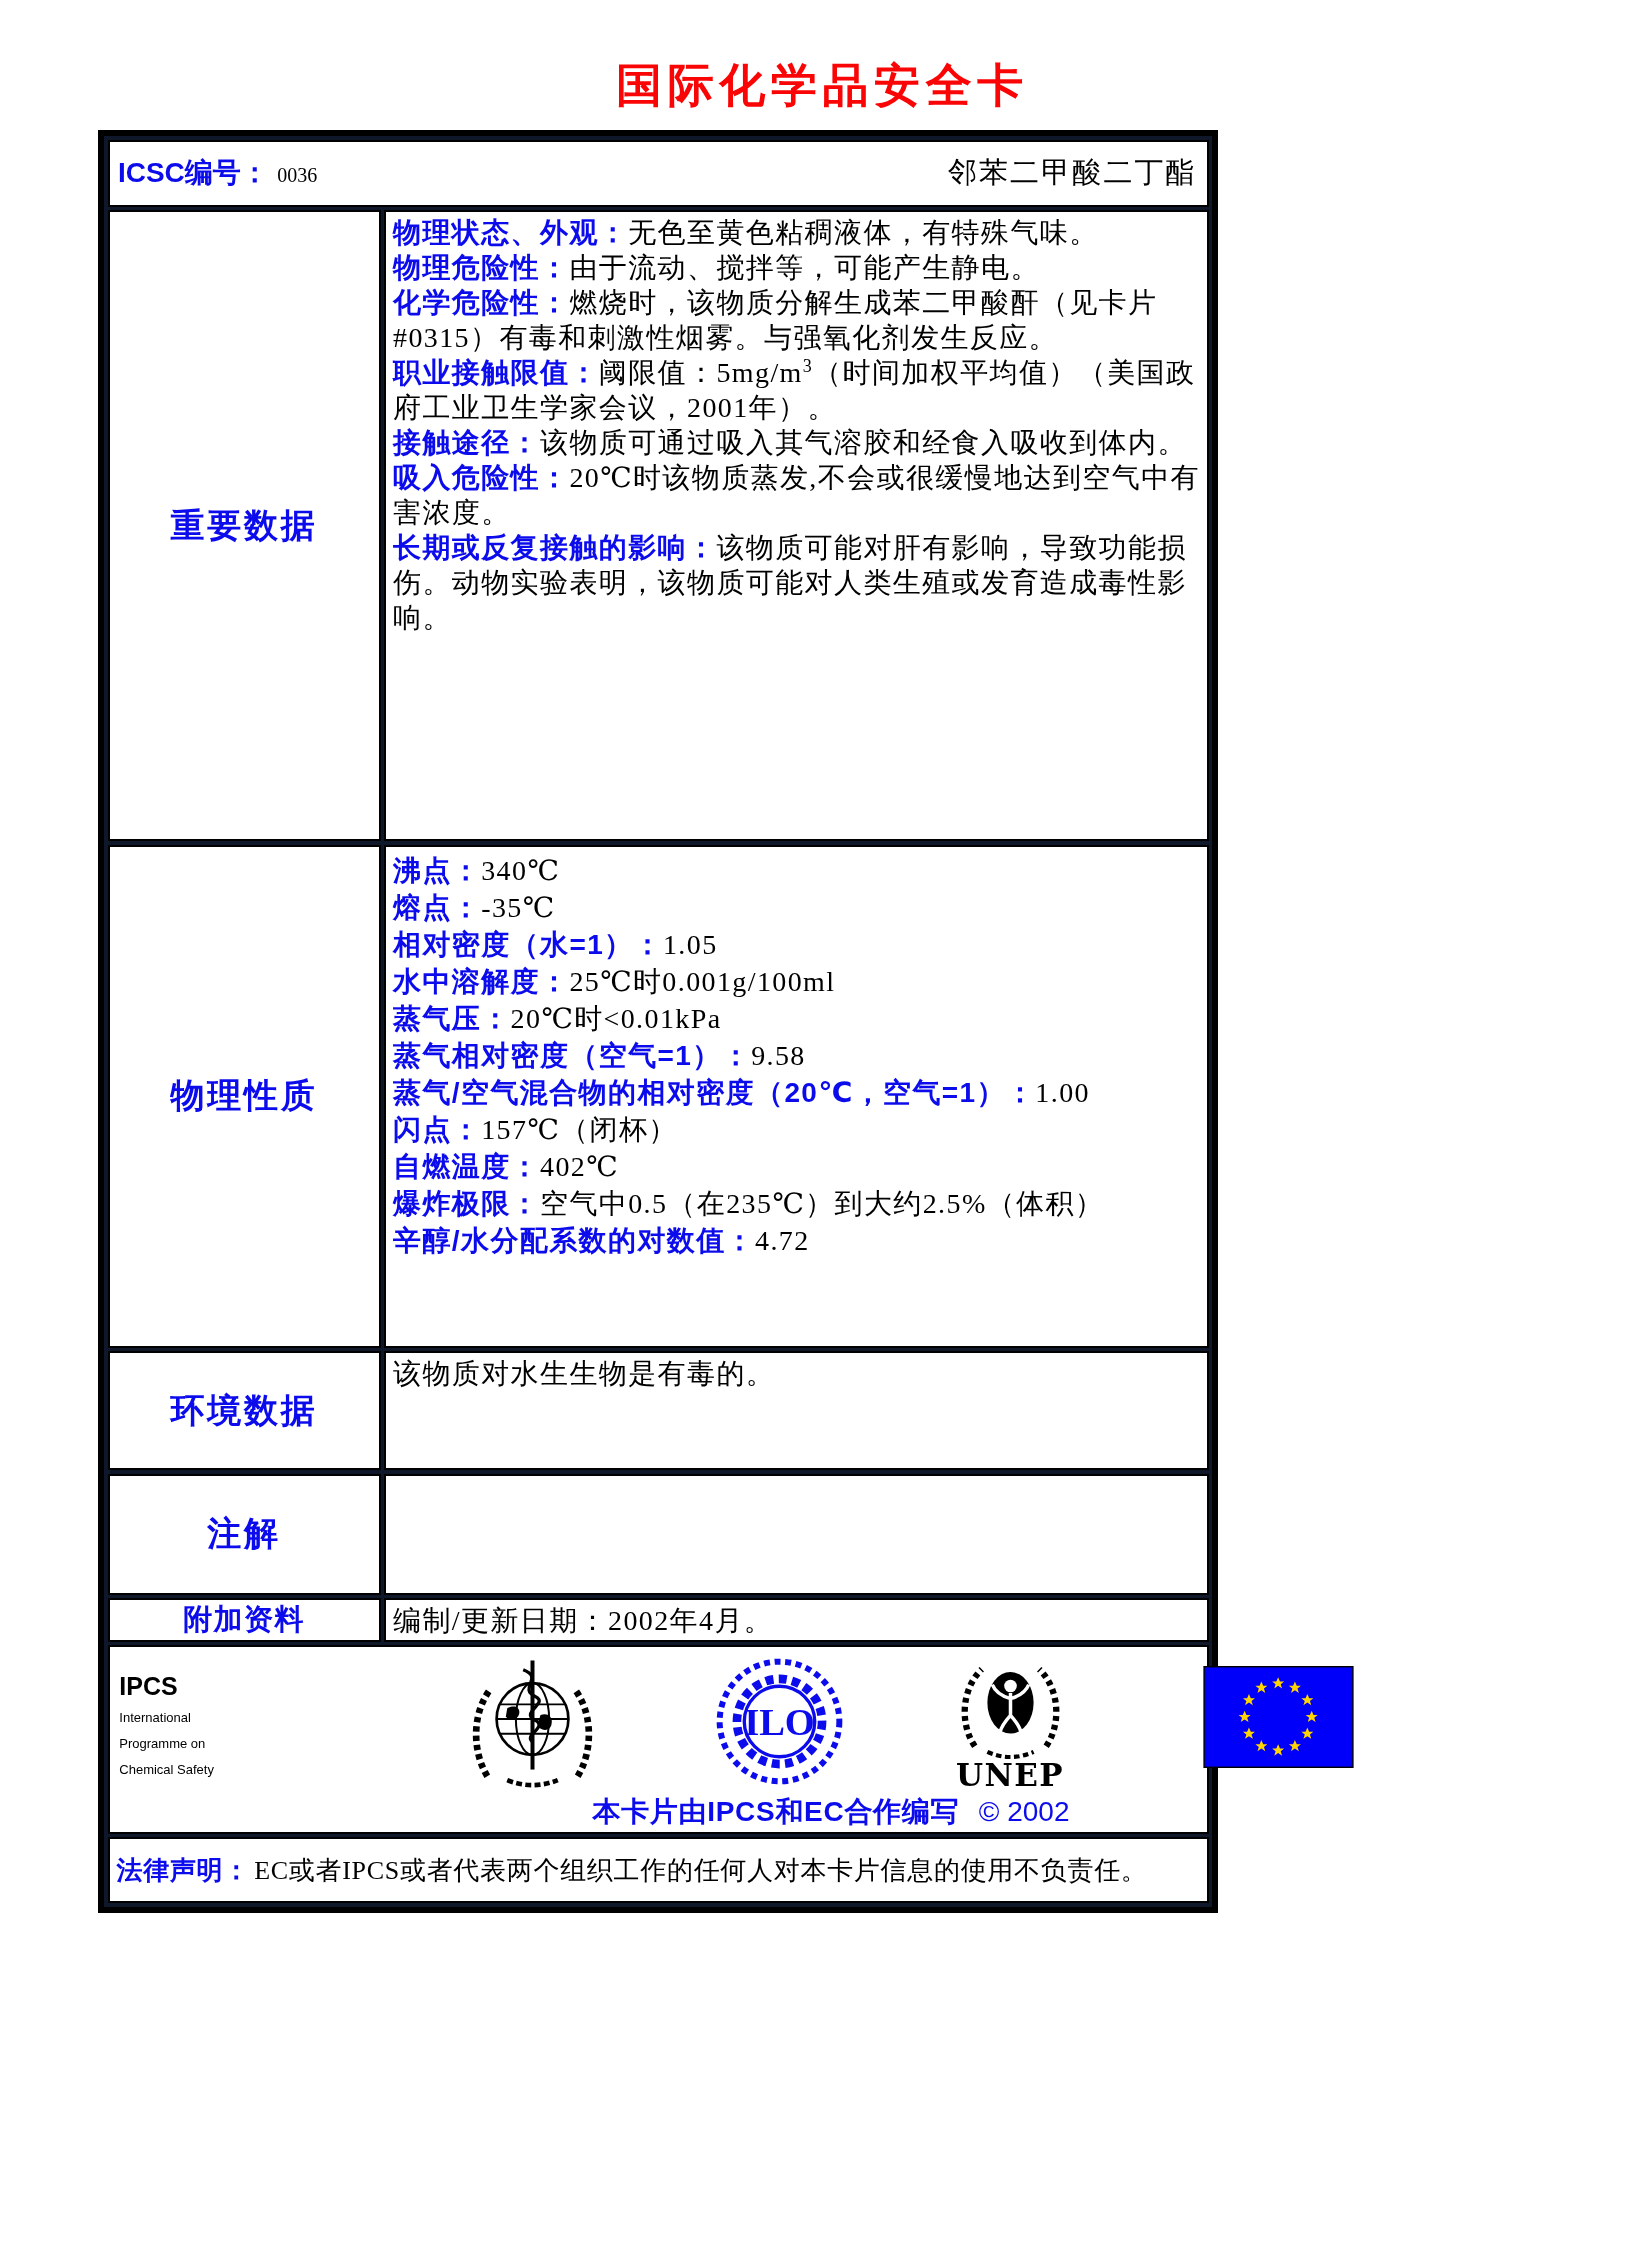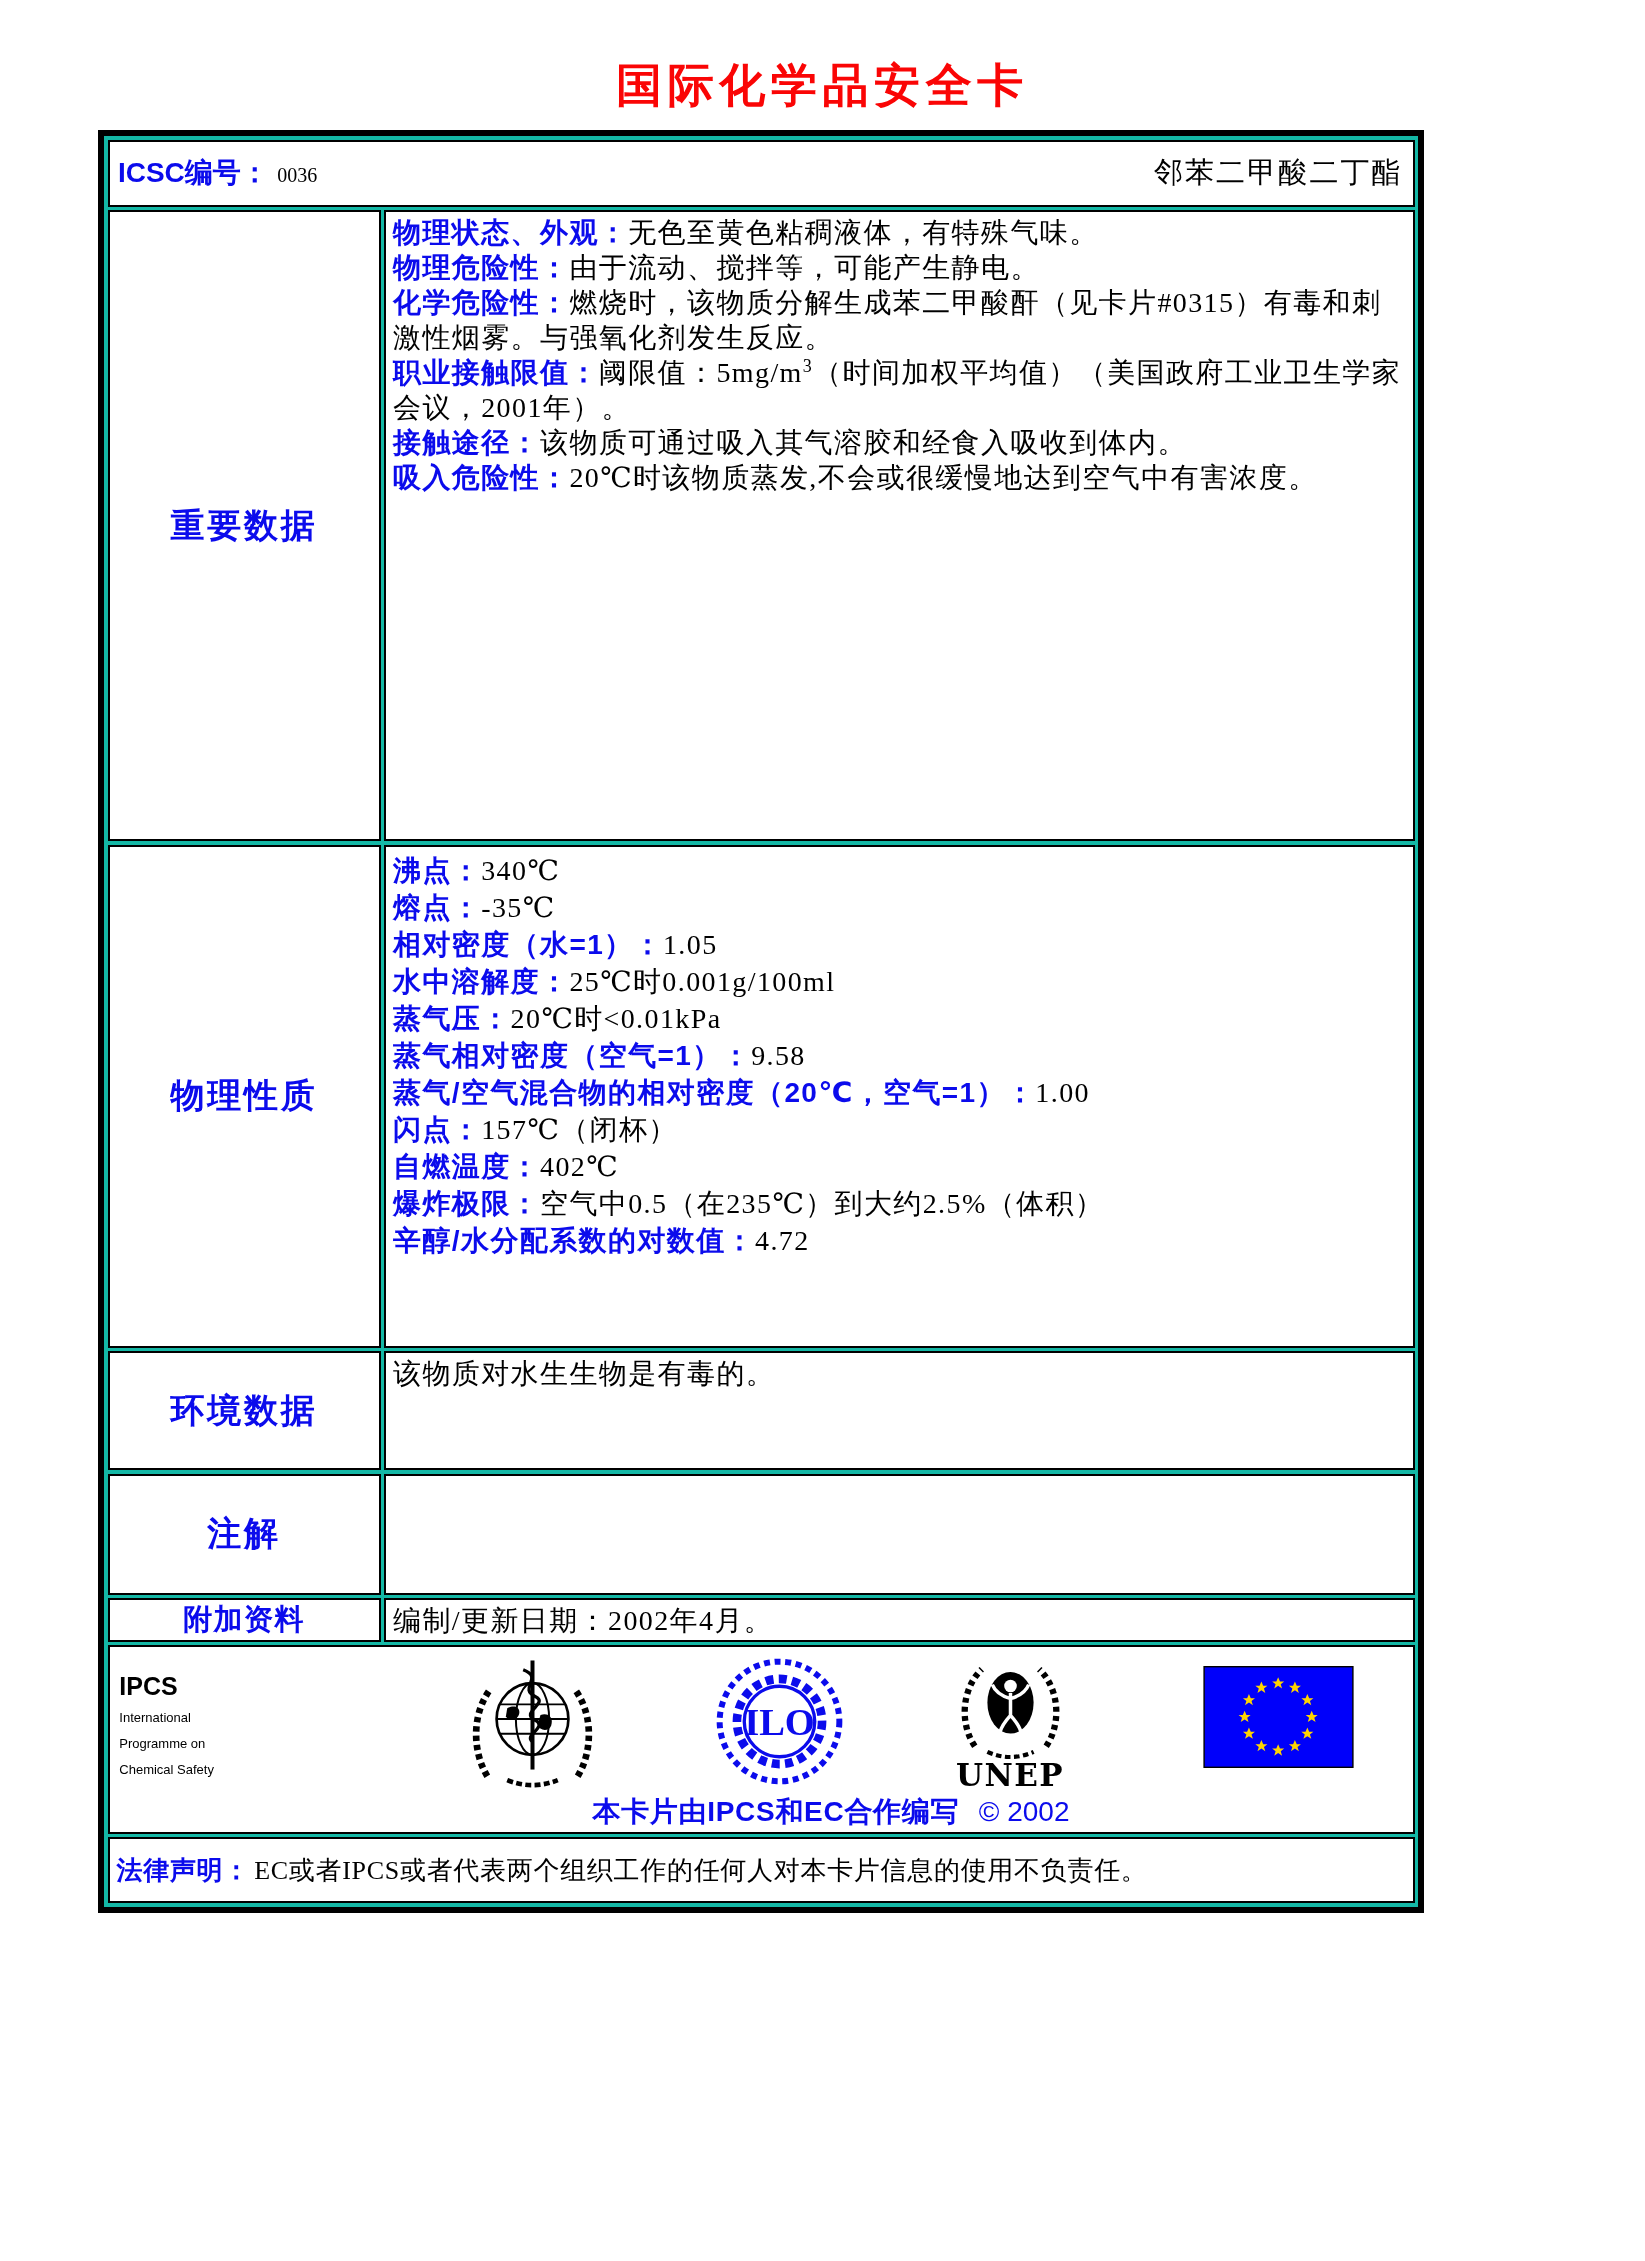--- a/index.html
+++ b/index.html
@@ -23,24 +23,24 @@
   }
   .doc-title {
     position:absolute; left:0; top:55px; width:1645px;
     text-align:center;
     font-family:"DejaVu Serif","Liberation Serif",serif;
     font-weight:bold; font-size:46px; letter-spacing:5.6px;
     color:var(--title-red);
   }
   .frame {
     position:absolute; left:98px; top:130px;
-    width:1326px;
+    width:1120px;
     border:6.3px solid var(--border-black);
     padding:3.5px;
-    background:#14b8a6;
+    background:#0f172a;
     display:flex; flex-direction:column; gap:3.5px;
   }
   .row { flex:none; }
   .cell {
     border:2.1px solid var(--border-black);
     background:#ffffff;
   }
   .two-col { display:grid; grid-template-columns:273px 1fr; gap:3.5px; }
   
   .header-row { height:67px; }
@@ -170,20 +170,23 @@
           <span class="lbl">化学危险性：</span><span>燃烧时，该物质分解生成苯二甲酸酐（见卡片#0315）有毒和刺激性烟雾。与强氧化剂发生反应。</span>
         </div>
         <div class="para">
           <span class="lbl">职业接触限值：</span><span>阈限值：5mg/m</span><sup>3</sup><span>（时间加权平均值）（美国政府工业卫生学家会议，2001年）。</span>
         </div>
         <div class="para">
           <span class="lbl">接触途径：</span><span>该物质可通过吸入其气溶胶和经食入吸收到体内。</span>
         </div>
         <div class="para">
           <span class="lbl">吸入危险性：</span><span>20℃时该物质蒸发,不会或很缓慢地达到空气中有害浓度。</span>
+        </div>
+        <div class="para">
+          <span class="lbl">长期或反复接触的影响：</span><span>该物质可能对肝有影响，导致功能损伤。动物实验表明，该物质可能对人类生殖或发育造成毒性影响。</span>
         </div>
       </div>
     </div>
 
     <div class="row two-col row-physical">
       <div class="cell label-cell">
         <span>物理性质</span>
       </div>
       <div class="cell content-cell phys-cell">
         <div class="phys-line"><span class="lbl">沸点：</span><span>340℃</span></div>

